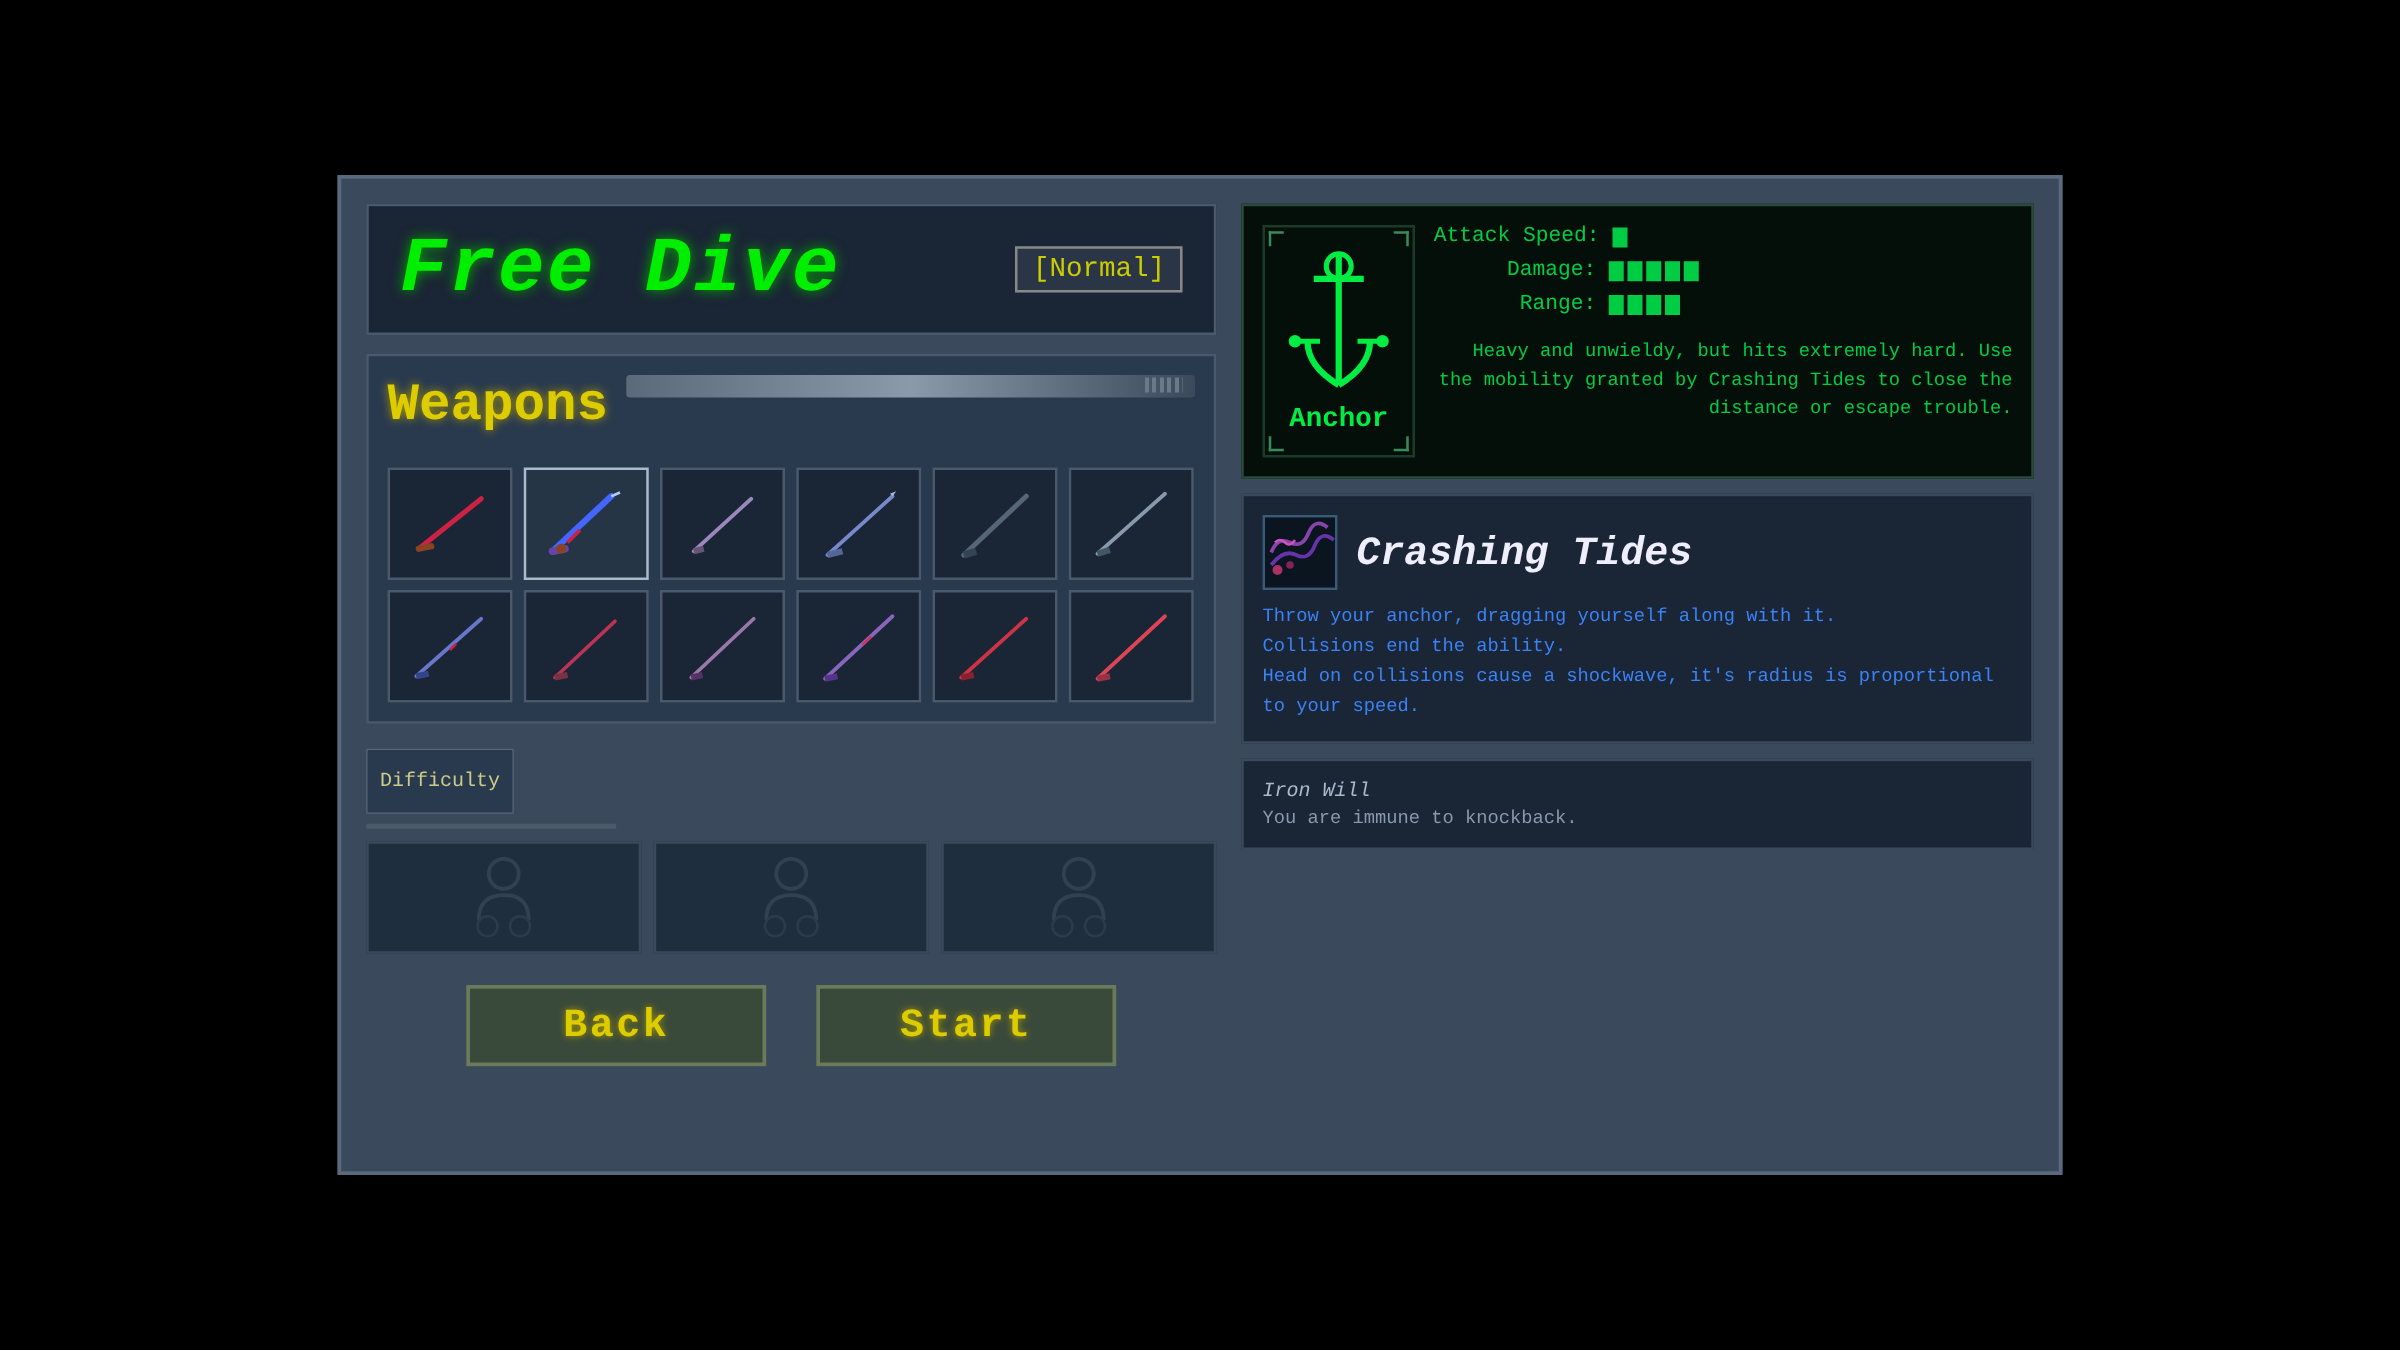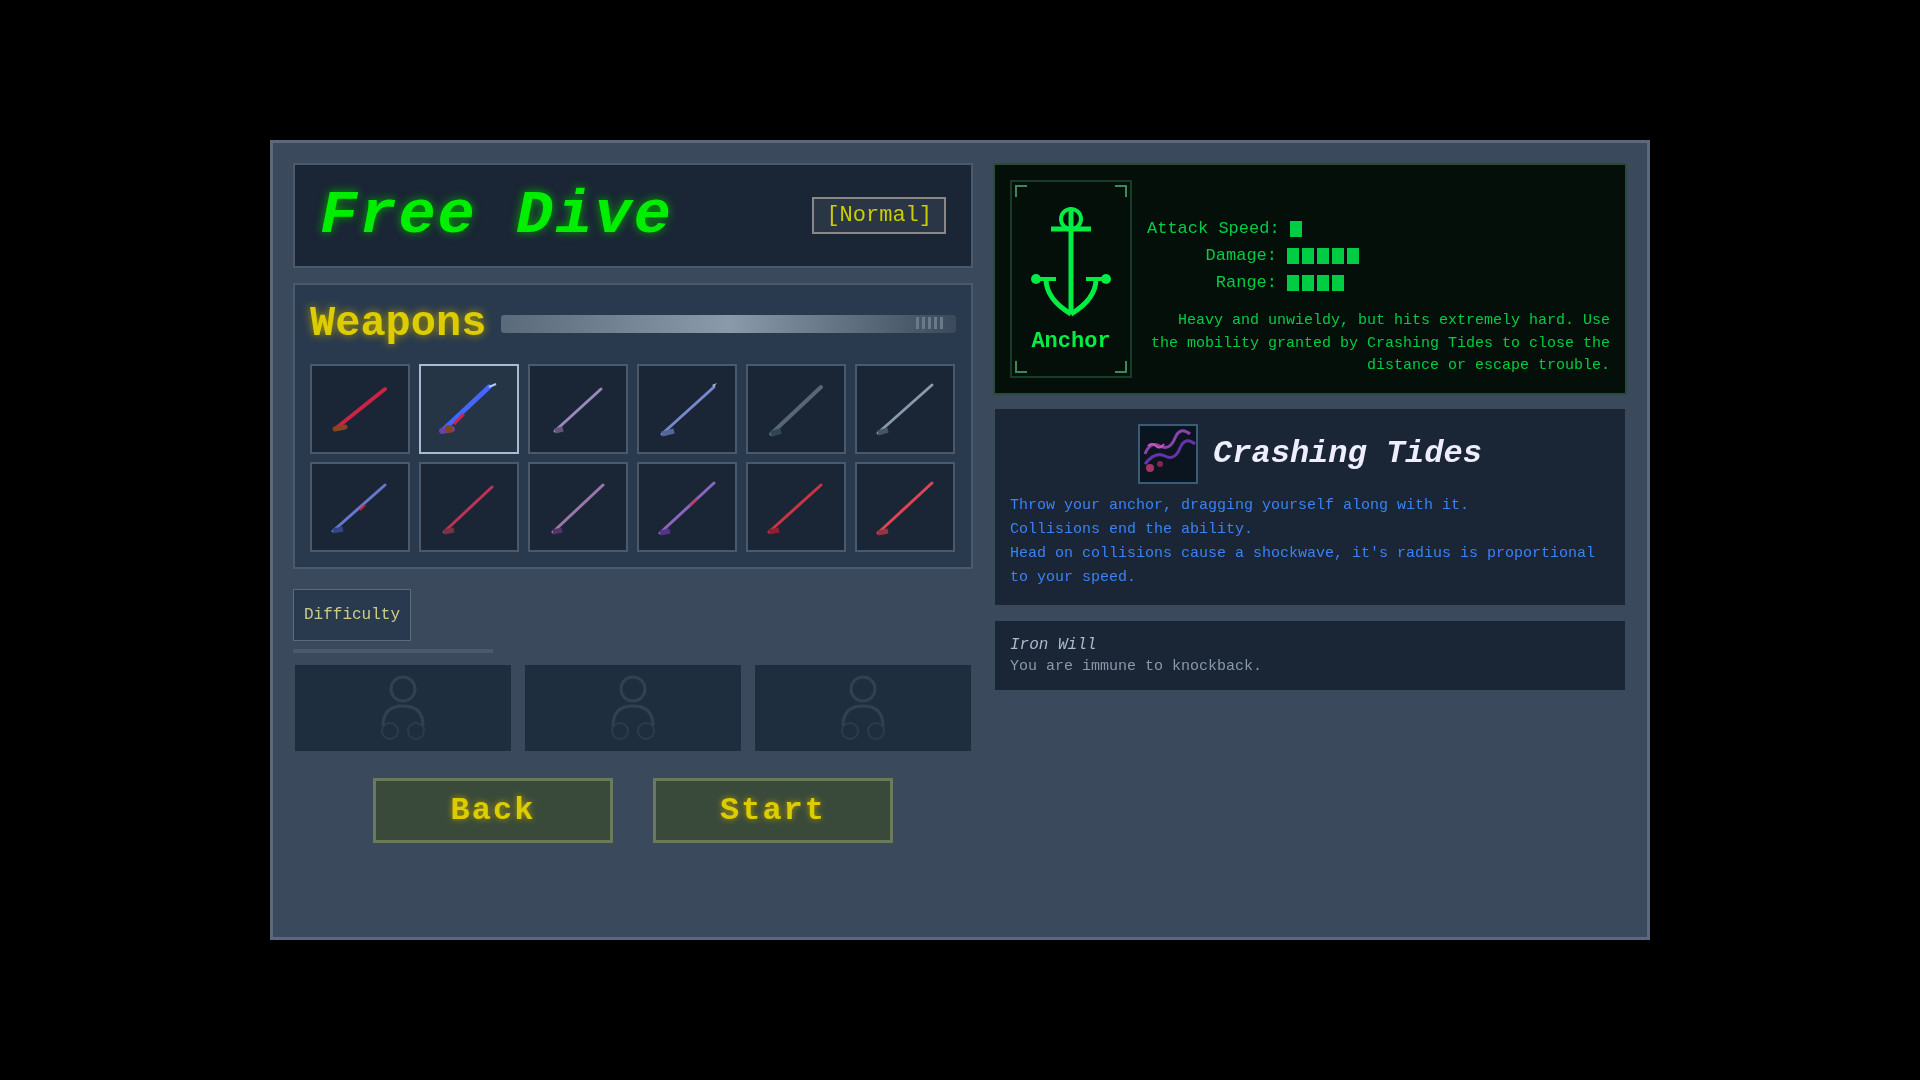--- a/index.html
+++ b/index.html
@@ -55,23 +55,22 @@
       background: #2a3545;
     }
     
     .weapons-section {
       background: #2a3a4e;
       border: 2px solid #4a5a6c;
       padding: 15px;
     }
     .weapons-header {
       display: flex;
-      align-items: center;
       gap: 15px;
-      margin-bottom: 16px;
+      margin-bottom: 26px;
     }
     .weapons-title {
       font-size: 42px;
       font-weight: bold;
       color: #ddcc00;
       text-shadow: 0 0 8px #aa9900;
     }
     .weapons-bar {
       flex: 1;
       height: 18px;
@@ -226,21 +225,20 @@
       color: #00ee44;
       font-weight: bold;
       text-align: center;
       margin-top: 5px;
     }
     .weapon-stats {
       flex: 1;
       display: flex;
       flex-direction: column;
       gap: 8px;
-      margin-top: 39px;
     }
     .stat-row {
       display: flex;
       align-items: center;
       gap: 10px;
       font-size: 17px;
       color: #00cc44;
     }
     .stat-label {
       min-width: 130px;
@@ -266,21 +264,20 @@
     .ability-box {
       background: #1a2535;
       border: 2px solid #3a4a5a;
       padding: 15px;
     }
     .ability-header {
       display: flex;
       align-items: center;
       gap: 15px;
       margin-bottom: 10px;
-      justify-content: center;
     }
     .ability-icon {
       width: 60px;
       height: 60px;
       background: #0a1520;
       border: 2px solid #3a5a7a;
       display: flex;
       align-items: center;
       justify-content: center;
       overflow: hidden;

